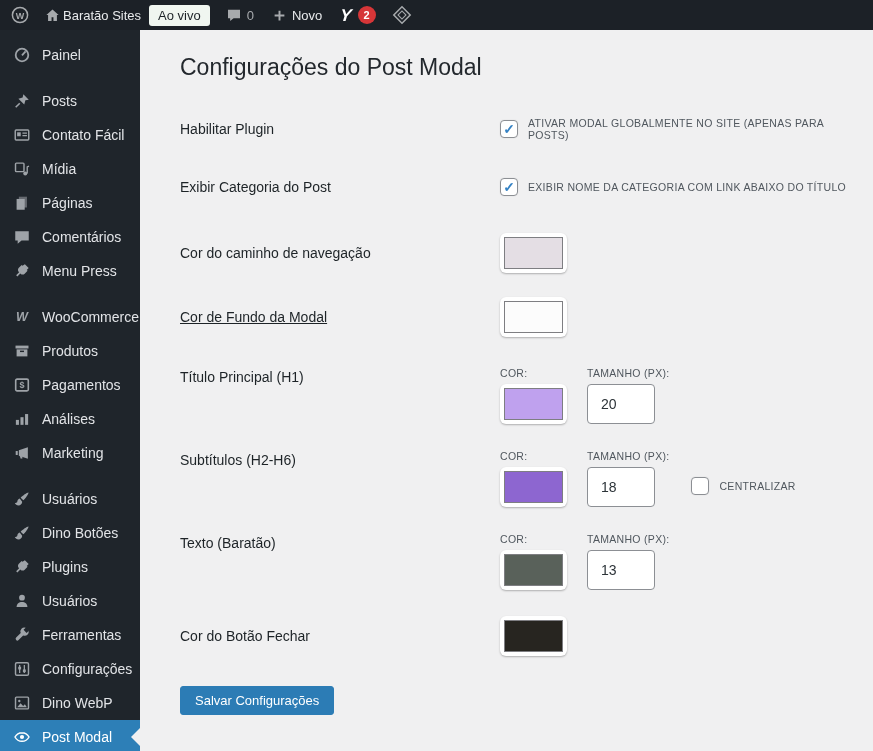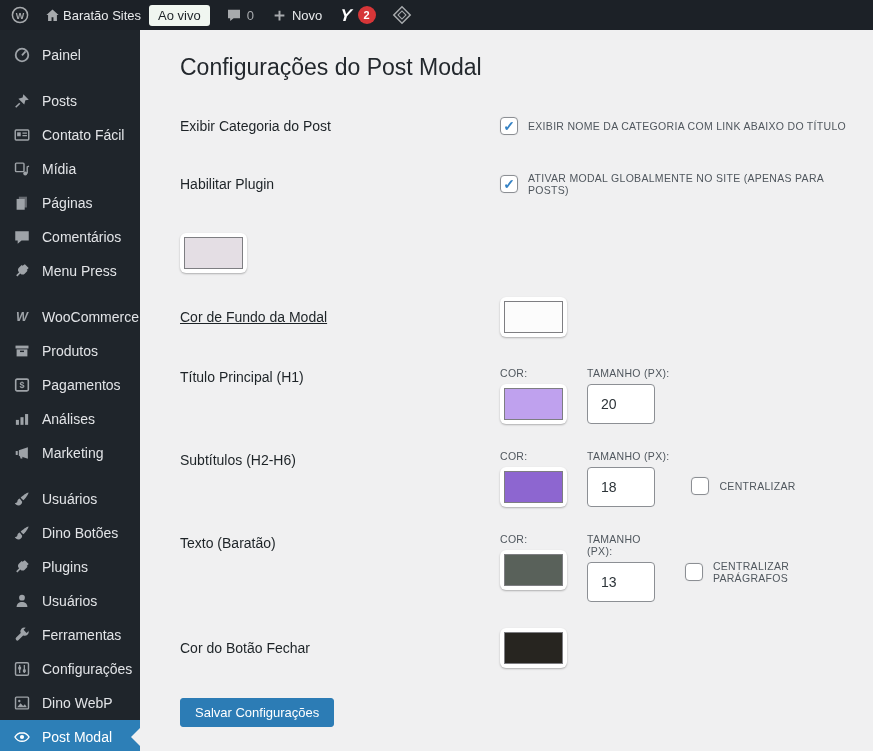--- a/index.html
+++ b/index.html
@@ -369,36 +369,37 @@
       </span>
     <span>Post Modal</span>
     <span class="notch"></span>
   </div>
 </div>
 
 <div class="content">
   <h1 class="page-title">Configurações do Post Modal</h1>
 
   <div class="row row-check">
+    <div class="row-label">Habilitar Plugin</div>
+    <label class="check-field">
+      <input type="checkbox" class="cb" checked="" style="">
+      <span class="check-text">ATIVAR MODAL GLOBALMENTE NO SITE (APENAS PARA POSTS)</span>
+    </label>
+  </div>
+
+  <div class="row row-check">
     <div class="row-label">Exibir Categoria do Post</div>
     <label class="check-field">
       <input type="checkbox" class="cb" checked="" style="">
       <span class="check-text">EXIBIR NOME DA CATEGORIA COM LINK ABAIXO DO TÍTULO</span>
     </label>
   </div>
 
-  <div class="row row-check">
-    <div class="row-label">Habilitar Plugin</div>
-    <label class="check-field">
-      <input type="checkbox" class="cb" checked="" style="">
-      <span class="check-text">ATIVAR MODAL GLOBALMENTE NO SITE (APENAS PARA POSTS)</span>
-    </label>
-  </div>
-
   <div class="row row-swatch">
+    <div class="row-label">Cor do caminho de navegação</div>
     <div class="swatch">
       <div class="swatch-inner" style="background-color: rgb(228, 222, 228);"></div>
     </div>
   </div>
 
   <div class="row row-swatch" style="margin-bottom:30px;text-decoration:underline;">
     <div class="row-label">Cor de Fundo da Modal</div>
     <div class="swatch">
       <div class="swatch-inner" style="background-color: rgb(252, 252, 252);"></div>
     </div>
@@ -441,24 +442,20 @@
     <div class="field">
       <span class="field-label">COR:</span>
       <div class="swatch">
         <div class="swatch-inner" style="background-color: rgb(89, 97, 90);"></div>
       </div>
     </div>
     <div class="field">
       <span class="field-label">TAMANHO (PX):</span>
       <input type="text" class="size-input" value="13" style="">
     </div>
-    <label class="check-field center-field">
-      <input type="checkbox" class="cb" style="">
-      <span class="check-text">CENTRALIZAR PARÁGRAFOS</span>
-    </label>
   </div>
 
   <div class="row row-swatch">
     <div class="row-label">Cor do Botão Fechar</div>
     <div class="swatch">
       <div class="swatch-inner" style="background-color: rgb(39, 37, 32);"></div>
     </div>
   </div>
 
   <div class="save-row">

